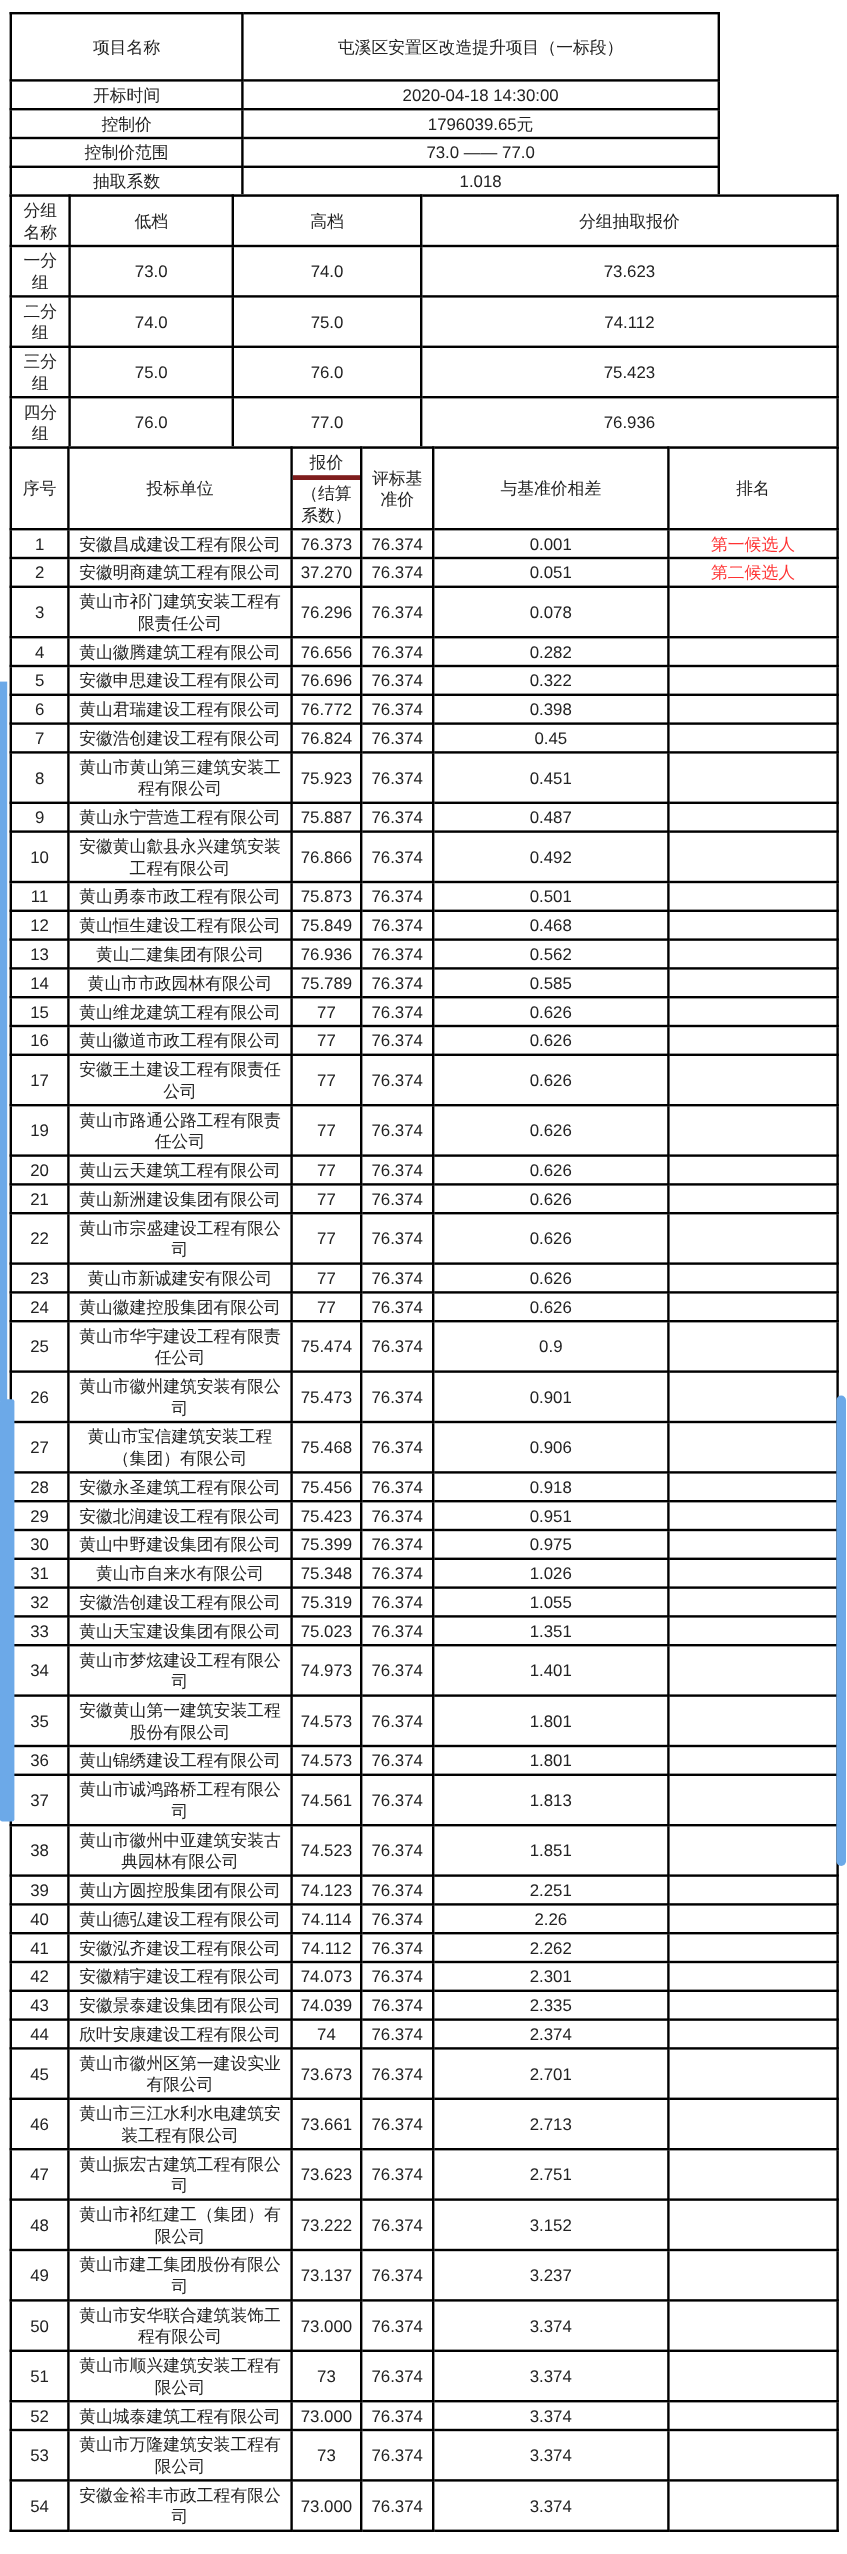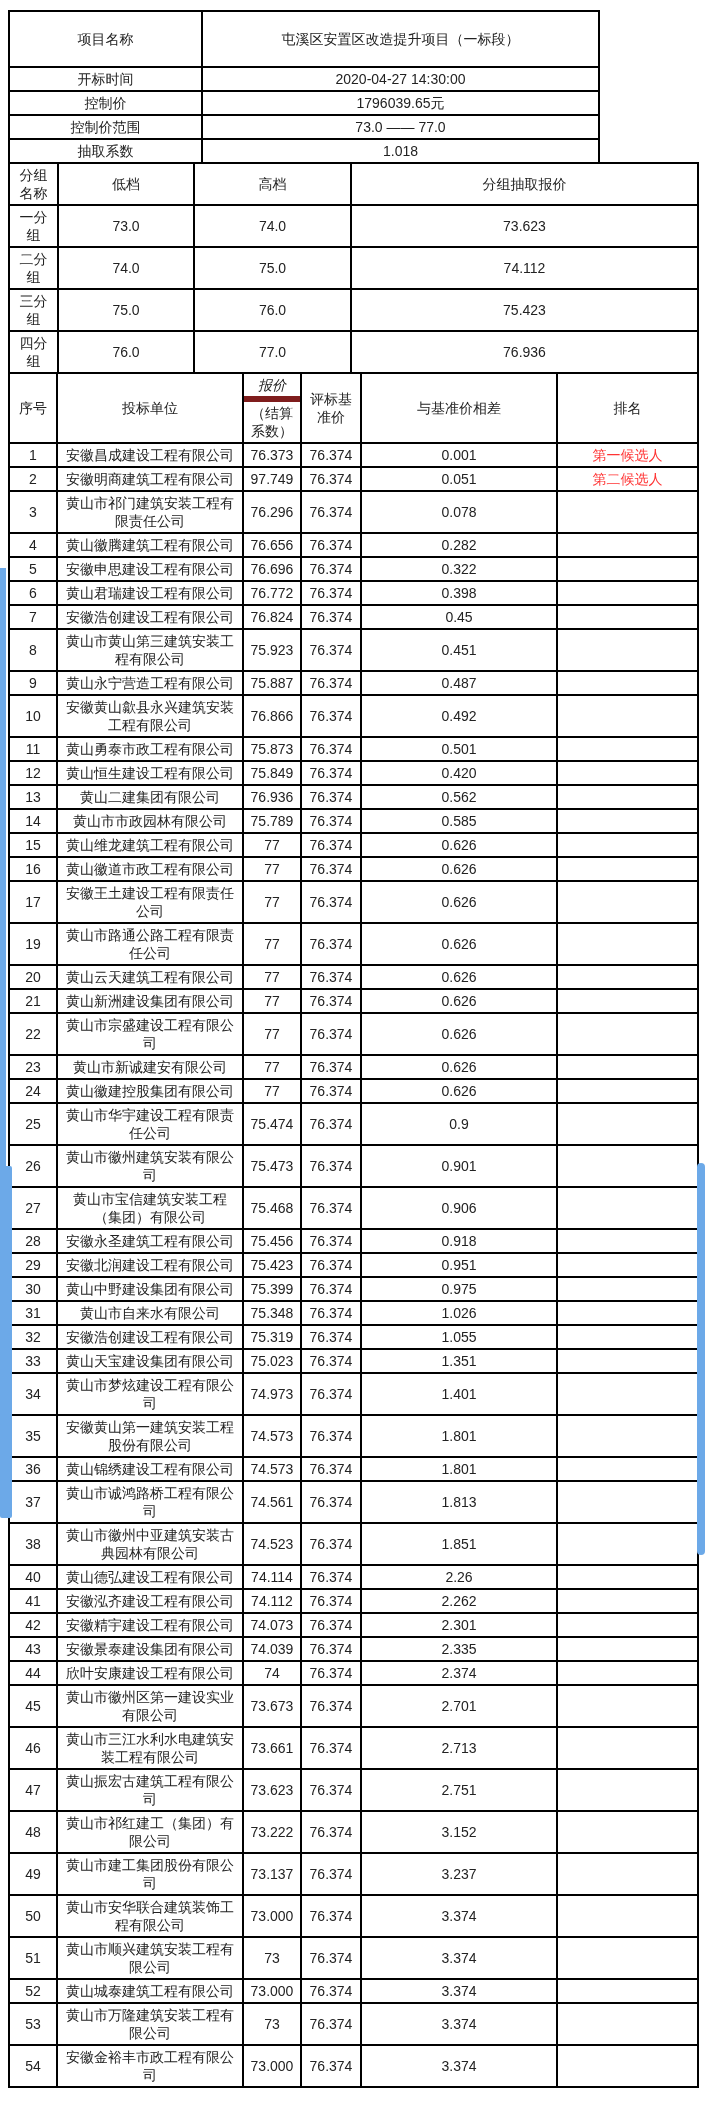--- a/index.html
+++ b/index.html
@@ -13,41 +13,41 @@
   .first{margin-top:10px;}
   tr.tall td{height:50px;}
   td.lbl{width:185px;}
   
   col.g1{width:49px;} col.g2{width:136px;} col.g3{width:157px;} col.g4{width:347px;}
   
   col.b-seq{width:48px;} col.b-bidder{width:186px;} col.b-price{width:58px;}
   col.b-base{width:60px;} col.b-diff{width:196px;} col.b-rank{width:141px;}
   td.bidder{text-align:left;margin-left:48px;}
   th{background:#fff;}
-  .price-top{border-bottom:6px solid #7f1d1d;margin:-2px -3px 2px -3px;padding:2px 3px;font-style:italic;}
+  .price-top{border-bottom:4px solid #7f1d1d;margin:-2px -3px 2px -3px;padding:2px 3px;}
   .red{color:var(--red,#ff3333);}
   .vbar{position:absolute;background:var(--blue,#6ca9e8);}
   #bar-left-thin{left:0;top:568px;width:6px;height:600px;}
   #bar-left-thick{left:0;top:1166px;width:12px;height:352px;border-radius:2px;}
   #bar-right{left:697px;top:1163px;width:8px;height:392px;border-radius:4px;}
 </style>
 </head>
 <body>
 
 <div class="sheet">
 
   <table class="t first">
     <tbody>
         <tr class="tall">
           <td class="lbl">项目名称</td>
           <td class="val">屯溪区安置区改造提升项目（一标段）</td>
         </tr>
         <tr>
           <td class="lbl">开标时间</td>
-          <td class="val">2020-04-27 14:30:00</td>
+          <td class="val">2020-04-18 14:30:00</td>
         </tr>
         <tr>
           <td class="lbl">控制价</td>
           <td class="val">1796039.65元</td>
         </tr>
         <tr>
           <td class="lbl">控制价范围</td>
           <td class="val">73.0 —— 77.0</td>
         </tr>
         <tr>
@@ -127,21 +127,21 @@
           <td>1</td>
           <td class="bidder">安徽昌成建设工程有限公司</td>
           <td>76.373</td>
           <td>76.374</td>
           <td>0.001</td>
           <td class="red">第一候选人</td>
         </tr>
         <tr>
           <td>2</td>
           <td class="bidder">安徽明商建筑工程有限公司</td>
-          <td>97.749</td>
+          <td>37.270</td>
           <td>76.374</td>
           <td>0.051</td>
           <td class="red">第二候选人</td>
         </tr>
         <tr>
           <td>3</td>
           <td class="bidder">黄山市祁门建筑安装工程有限责任公司</td>
           <td>76.296</td>
           <td>76.374</td>
           <td>0.078</td>
@@ -209,21 +209,21 @@
           <td>75.873</td>
           <td>76.374</td>
           <td>0.501</td>
           <td></td>
         </tr>
         <tr>
           <td>12</td>
           <td class="bidder">黄山恒生建设工程有限公司</td>
           <td>75.849</td>
           <td>76.374</td>
-          <td>0.420</td>
+          <td>0.468</td>
           <td></td>
         </tr>
         <tr>
           <td>13</td>
           <td class="bidder">黄山二建集团有限公司</td>
           <td>76.936</td>
           <td>76.374</td>
           <td>0.562</td>
           <td></td>
         </tr>
@@ -413,20 +413,28 @@
         </tr>
         <tr>
           <td>38</td>
           <td class="bidder">黄山市徽州中亚建筑安装古典园林有限公司</td>
           <td>74.523</td>
           <td>76.374</td>
           <td>1.851</td>
           <td></td>
         </tr>
         <tr>
+          <td>39</td>
+          <td class="bidder">黄山方圆控股集团有限公司</td>
+          <td>74.123</td>
+          <td>76.374</td>
+          <td>2.251</td>
+          <td></td>
+        </tr>
+        <tr>
           <td>40</td>
           <td class="bidder">黄山德弘建设工程有限公司</td>
           <td>74.114</td>
           <td>76.374</td>
           <td>2.26</td>
           <td></td>
         </tr>
         <tr>
           <td>41</td>
           <td class="bidder">安徽泓齐建设工程有限公司</td>

